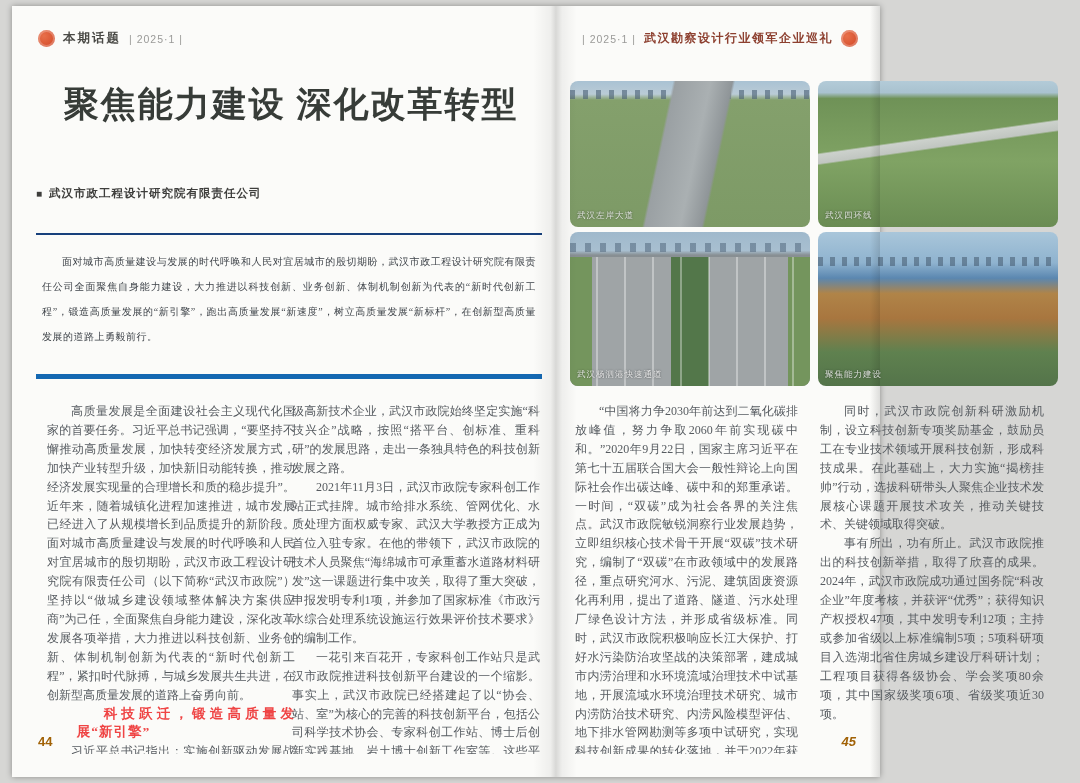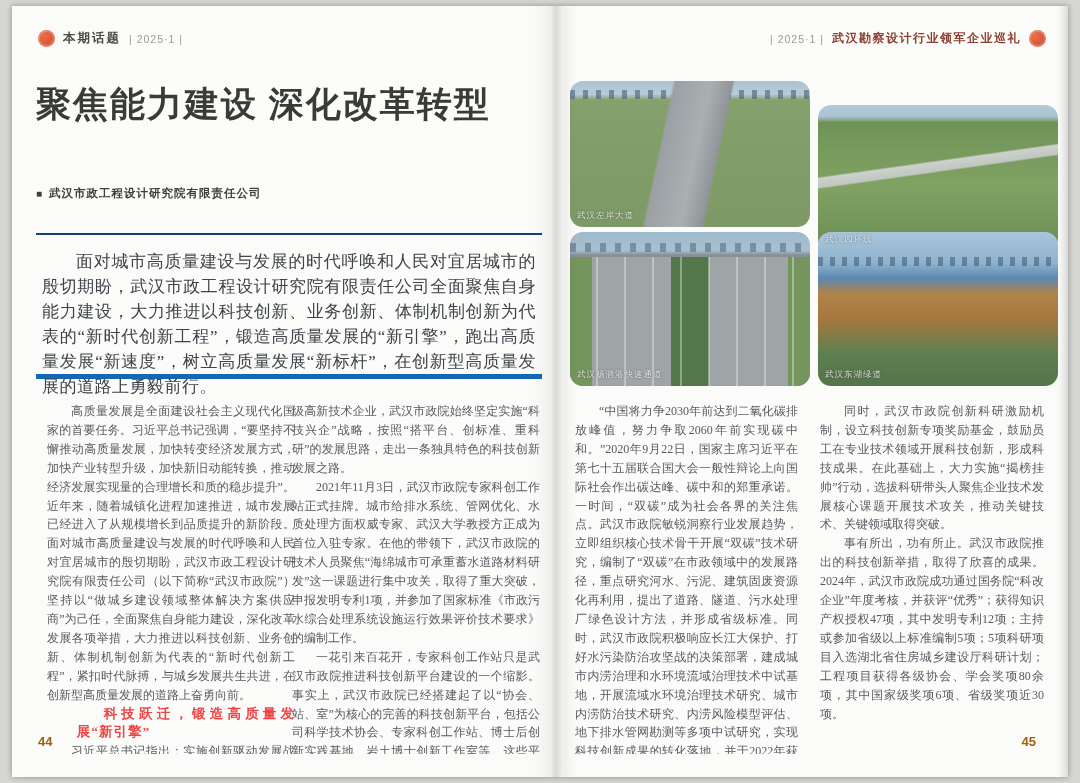--- a/index.html
+++ b/index.html
@@ -2,21 +2,21 @@
 <html><head>
 <meta charset="utf-8">
 <style>
   html,body{margin:0;padding:0;}
   body{
     width:1080px;height:783px;position:relative;overflow:hidden;
     background:#d6d6d4;
     font-family:"Liberation Serif","DejaVu Serif",serif;
   }
   .spread{
-    position:absolute;left:12px;top:6px;width:1056px;height:771px;
+    position:absolute;left:12px;top:6px;width:868px;height:771px;
     background:#fbfbf9;
     box-shadow:0 0 6px rgba(0,0,0,.35);
   }
   .fold{
     position:absolute;left:521px;top:0;width:44px;height:100%;
     background:linear-gradient(90deg,rgba(0,0,0,0) 0%,rgba(0,0,0,.05) 40%,rgba(0,0,0,.14) 52%,rgba(0,0,0,.05) 66%,rgba(0,0,0,0) 100%);
     pointer-events:none;
   }
   .edge-shadow{
     position:absolute;right:0;top:0;width:10px;height:100%;
@@ -32,69 +32,69 @@
     width:17px;height:17px;border-radius:50%;
     background:radial-gradient(circle at 35% 35%,#e8704a,#cf4424);
     display:inline-block;box-shadow:inset 0 0 0 2px rgba(255,255,255,.25);
   }
   .hdr-topic{font-weight:bold;color:#4a4a46;font-size:12.5px;letter-spacing:2px;}
   .hdr-issue{color:#9a9a98;font-size:10.5px;letter-spacing:1px;}
   .hdr-journal{font-weight:bold;color:#8d4030;font-size:12px;letter-spacing:1.5px;}
   
   .title{
     position:absolute;left:24px;top:74px;width:510px;
-    font-size:35px;font-weight:bold;color:#373c38;line-height:49px;letter-spacing:2px;
+    font-size:35px;font-weight:bold;color:#373c38;line-height:49px;letter-spacing:2px;text-align:center;
   }
   .byline{
     position:absolute;left:24px;top:180px;
     font-family:"Liberation Sans","DejaVu Sans",sans-serif;
     font-size:11.5px;font-weight:bold;color:#3e3e3c;letter-spacing:1px;
     display:flex;align-items:center;gap:6px;
   }
   .byline .sq{color:#3e3e3c;font-size:10px;}
   .intro{
     position:absolute;left:24px;top:227px;width:506px;height:146px;
     border-top:2px solid #17407c;border-bottom:5px solid #1468b2;
     box-sizing:border-box;padding:14px 6px 0 6px;
-    font-size:17px;line-height:25px;color:#3f444a;
+    font-size:10px;line-height:25px;color:#3f444a;
     text-align:justify;text-indent:2em;letter-spacing:.5px;
   }
   
   .col{position:absolute;top:396px;width:248px;height:352px;
        font-size:12px;line-height:18.9px;color:#565b60;text-align:justify;overflow:hidden;}
   .col p{margin:0;text-indent:2em;}
   .col p.noindent{text-indent:0;}
   .c44-1{left:35px;}
   .c44-2{left:280px;}
   .c45-1{left:563px;width:223px;}
   .c45-2{left:808px;width:224px;}
   .sec-head{
     margin:14px 0 10px 0;padding-left:2.2em;
     font-weight:bold;font-size:13.5px;color:#ef4444;letter-spacing:1px;text-indent:0;
   }
   .pagenum{position:absolute;bottom:28px;font-family:"Liberation Sans","DejaVu Sans",sans-serif;
            font-size:13px;font-weight:bold;color:#a16207;}
   .pn44{left:26px;}
-  .pn45{right:32px;}
+  .pn45{right:24px;font-style:italic;}
   
-  .photo{position:absolute;overflow:hidden;border-radius:13px;background:#9ab;}
+  .photo{position:absolute;overflow:hidden;border-radius:8px;background:#9ab;}
   .photo .cap{
     position:absolute;left:7px;bottom:5px;z-index:3;
     font-family:"Liberation Sans","DejaVu Sans",sans-serif;
     font-size:8.5px;color:rgba(255,255,255,.82);letter-spacing:1px;
     text-shadow:0 0 2px rgba(0,0,0,.6);
   }
   .ph1{left:558px;top:75px;width:240px;height:146px;
        background:linear-gradient(180deg,#a9c2d3 0%,#bacbd6 9%,#84a06c 13%,#7d9a66 100%);}
   .ph1::before{content:"";position:absolute;top:6%;left:0;right:0;height:6%;
        background:repeating-linear-gradient(90deg,rgba(73,95,117,.6) 0 5px,transparent 5px 13px);}
   .ph1::after{content:"";position:absolute;inset:0;
        background:linear-gradient(102deg,transparent 38%,#9aa0a3 39%,#aab0b2 52%,#8f9598 60%,transparent 61%);}
   .ph2{left:806px;top:75px;width:240px;height:146px;
-       background:linear-gradient(180deg,#b3cbd8 0%,#a9c2cf 8%,#6f9257 12%,#80a364 55%,#6a8c53 100%);margin-top:24px;}
+       background:linear-gradient(180deg,#b3cbd8 0%,#a9c2cf 8%,#6f9257 12%,#80a364 55%,#6a8c53 100%);}
   .ph2::after{content:"";position:absolute;inset:0;
        background:linear-gradient(172deg,transparent 40%,#ccd1cc 41%,#c1c6c1 46%,transparent 47%);}
   .ph3{left:558px;top:226px;width:240px;height:154px;
        background:linear-gradient(180deg,#9fb9cc 0%,#a8bfd0 12%,#888f93 15%,#84888b 100%);}
   .ph3::before{content:"";position:absolute;top:7%;left:0;right:0;height:6%;
        background:repeating-linear-gradient(90deg,rgba(73,95,117,.5) 0 6px,transparent 6px 15px);}
   .ph3 .lanes{position:absolute;left:0;right:0;top:16%;bottom:0;
        background:linear-gradient(90deg,#74955d 0 9%,#9fa4a6 9% 42%,#53774a 42% 58%,#9fa4a6 58% 91%,#74955d 91% 100%);}
   .ph3 .lanes::after{content:"";position:absolute;inset:0;
        background:repeating-linear-gradient(90deg,transparent 0 26px,rgba(255,255,255,.35) 26px 28px);}
@@ -148,21 +148,21 @@
     <span class="cap">武汉左岸大道</span>
   </div>
   <div class="photo ph2">
     <span class="cap">武汉四环线</span>
   </div>
   <div class="photo ph3">
     <div class="lanes"></div>
     <span class="cap">武汉杨泗港快速通道</span>
   </div>
   <div class="photo ph4">
-    <span class="cap">武汉东湖绿道</span>
+    <span class="cap">聚焦能力建设</span>
   </div>
 
   <div class="col c45-1">
     <p>“中国将力争2030年前达到二氧化碳排放峰值，努力争取2060年前实现碳中和。”2020年9月22日，国家主席习近平在第七十五届联合国大会一般性辩论上向国际社会作出碳达峰、碳中和的郑重承诺。一时间，“双碳”成为社会各界的关注焦点。武汉市政院敏锐洞察行业发展趋势，立即组织核心技术骨干开展“双碳”技术研究，编制了“双碳”在市政领域中的发展路径，重点研究河水、污泥、建筑固废资源化再利用，提出了道路、隧道、污水处理厂绿色设计方法，并形成省级标准。同时，武汉市政院积极响应长江大保护、打好水污染防治攻坚战的决策部署，建成城市内涝治理和水环境流域治理技术中试基地，开展流域水环境治理技术研究、城市内涝防治技术研究、内涝风险模型评估、地下排水管网勘测等多项中试研究，实现科技创新成果的转化落地，并于2022年获评武汉市科技院的认定。</p>
 
   </div>
 
   <div class="col c45-2">
     <p>同时，武汉市政院创新科研激励机制，设立科技创新专项奖励基金，鼓励员工在专业技术领域开展科技创新，形成科技成果。在此基础上，大力实施“揭榜挂帅”行动，选拔科研带头人聚焦企业技术发展核心课题开展技术攻关，推动关键技术、关键领域取得突破。</p>
     <p>事有所出，功有所止。武汉市政院推出的科技创新举措，取得了欣喜的成果。2024年，武汉市政院成功通过国务院“科改企业”年度考核，并获评“优秀”；获得知识产权授权47项，其中发明专利12项；主持或参加省级以上标准编制5项；5项科研项目入选湖北省住房城乡建设厅科研计划；工程项目获得各级协会、学会奖项80余项，其中国家级奖项6项、省级奖项近30项。</p>

